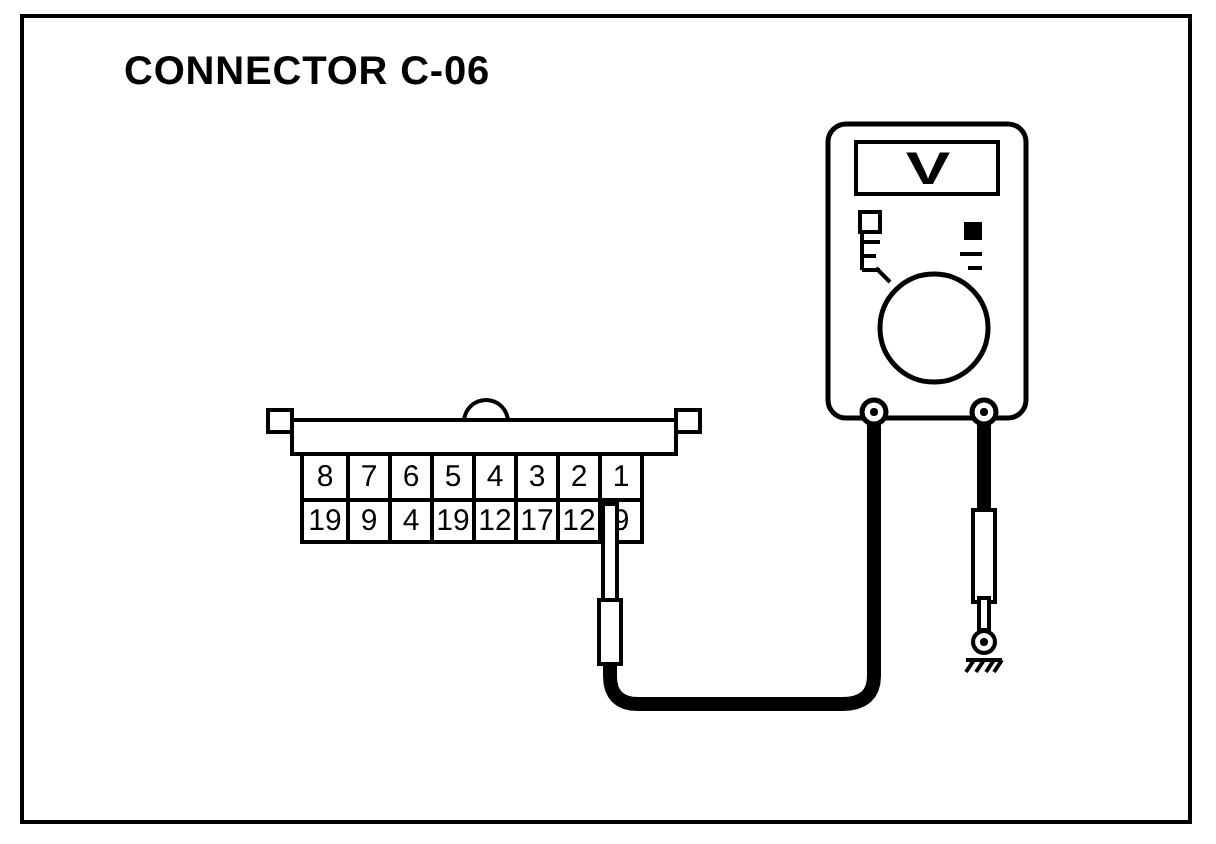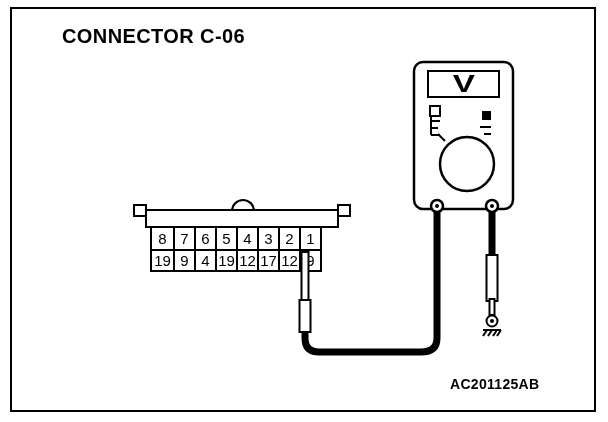--- a/index.html
+++ b/index.html
@@ -101,15 +101,14 @@
       <rect x="489.5" y="299" width="5" height="16" fill="#fff" stroke="#000" stroke-width="2"></rect>
     </g>
 
     <g>
       <circle cx="492" cy="321" r="5.5" fill="#fff" stroke="#000" stroke-width="2"></circle>
       <circle cx="492" cy="321" r="2" fill="#000"></circle>
       <path d="M483 330 L501 330 M487 330 L483 336 M492 330 L488 336 M497 330 L493 336 M501 330 L497 336" fill="none" stroke="#000" stroke-width="2"></path>
     </g>
   </svg>
 
-  <div class="figcode">AC201125AB</div>
 
 </div>
 
 </body></html>

